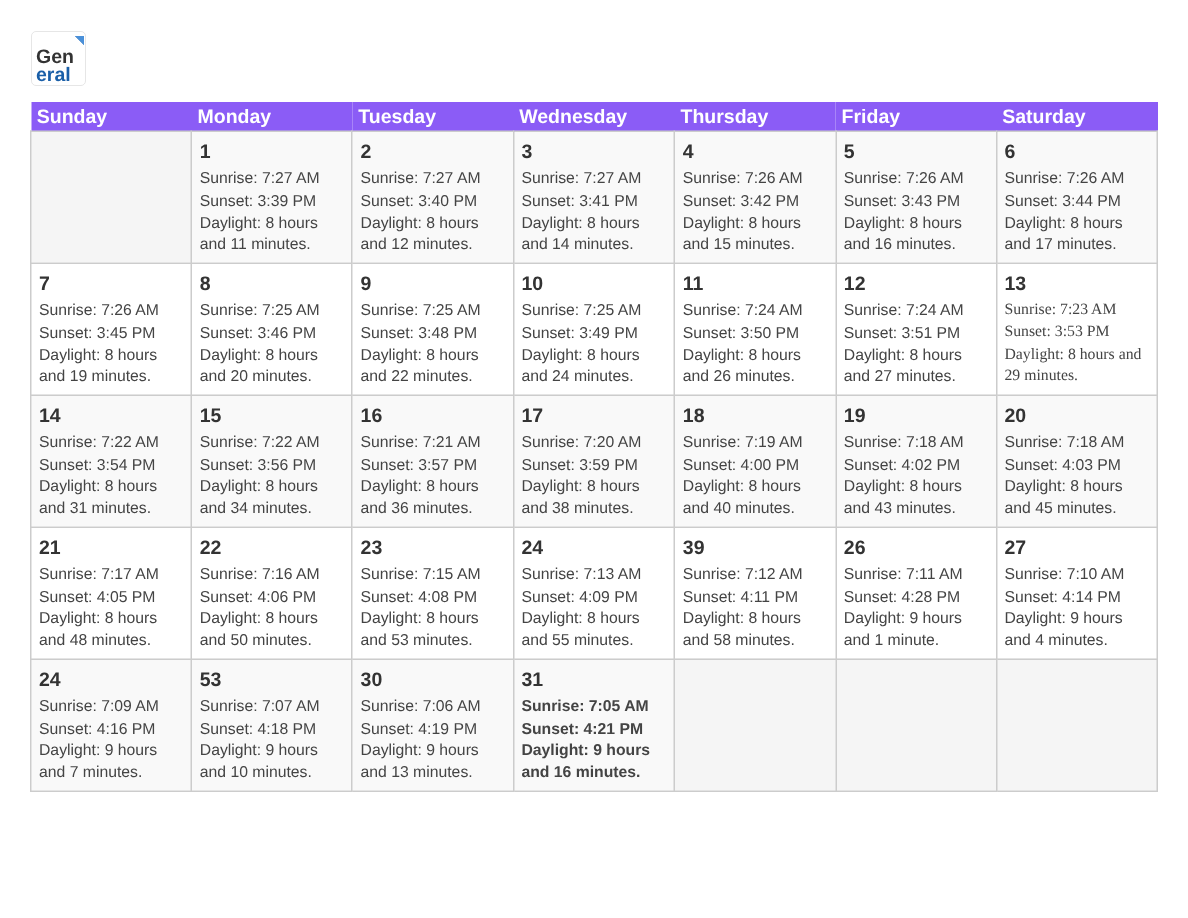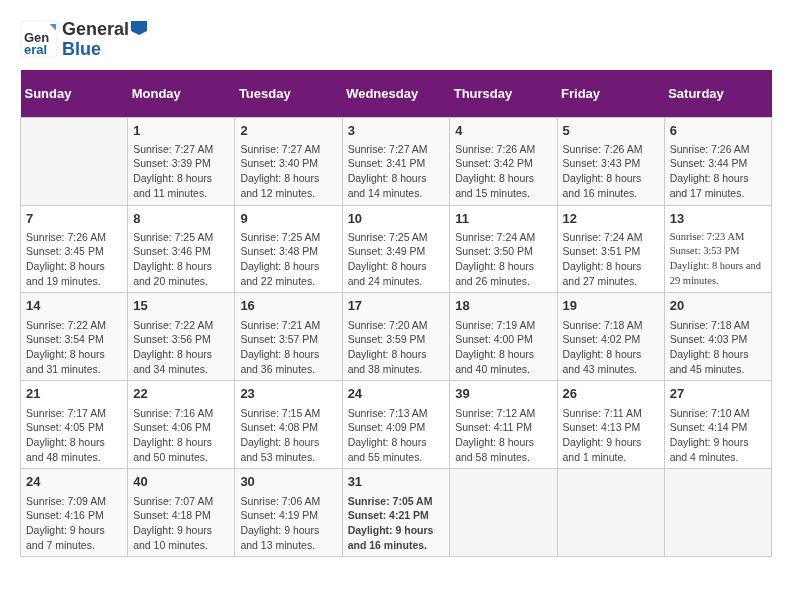--- a/index.html
+++ b/index.html
@@ -31,23 +31,23 @@
     .subtitle {
       font-size: 15px;
       color: #555;
     }
     table {
       width: 100%;
       border-collapse: collapse;
       font-size: 11px;
     }
     thead tr th {
-      background-color: #701a75;
+      background-color: #8b5cf6;
       color: #fff;
-      padding: 16px 4px;
+      padding: 2px 4px;
       text-align: left;
       font-size: 13px;
       font-weight: bold;
     }
     tbody tr td {
       vertical-align: top;
       border: 1px solid #ccc;
       padding: 4px 5px;
       width: 108px;
       min-height: 80px;
@@ -80,26 +80,20 @@
 <div class="header">
   <div class="logo">
   <div style="display:flex;align-items:flex-start;">
     <svg width="38" height="38" viewBox="0 0 38 38">
       <rect x="1" y="1" width="36" height="36" rx="3" fill="white" stroke="#ddd" stroke-width="0.5"></rect>
       <text x="4" y="22" font-size="13" font-weight="bold" fill="#333" font-family="Arial">Gen</text>
       <text x="4" y="34" font-size="13" font-weight="bold" fill="#1a5fa8" font-family="Arial">eral</text>
       <polygon points="30,4 36,10 36,4" fill="#1a5fa8"></polygon>
       <polygon points="30,4 36,4 36,10" fill="#4a90d9"></polygon>
     </svg>
-    <div style="margin-left:4px;line-height:1.1;">
-      <div style="font-size:18px;font-weight:bold;color:#333;">General<span style="display:inline-block;margin-left:2px;"><svg width="16" height="14" viewBox="0 0 16 14">
-                <polygon points="0,0 16,0 16,10 8,14 0,10" fill="#1a5fa8"></polygon>
-              </svg></span></div>
-      <div style="font-size:18px;font-weight:bold;color:#1a5fa8;margin-top:0px;">Blue</div>
-    </div>
   </div>
 </div>
   <div class="title-block">
     <div class="month-title"></div>
     <div class="subtitle"></div>
   </div>
 </div>
 
 <table>
   <thead>
@@ -268,39 +262,39 @@
         </td>
         <td>
           <span class="day-num">39</span>
           <div class="day-info" style="white-space: pre-line;">Sunrise: 7:12 AM
 Sunset: 4:11 PM
 Daylight: 8 hours and 58 minutes.</div>
         </td>
         <td>
           <span class="day-num">26</span>
           <div class="day-info" style="white-space: pre-line;">Sunrise: 7:11 AM
-Sunset: 4:13 PM
+Sunset: 4:28 PM
 Daylight: 9 hours and 1 minute.</div>
         </td>
         <td>
           <span class="day-num">27</span>
           <div class="day-info" style="white-space: pre-line;">Sunrise: 7:10 AM
 Sunset: 4:14 PM
 Daylight: 9 hours and 4 minutes.</div>
         </td>
       </tr>
       <tr>
         <td>
           <span class="day-num">24</span>
           <div class="day-info" style="white-space: pre-line;">Sunrise: 7:09 AM
 Sunset: 4:16 PM
 Daylight: 9 hours and 7 minutes.</div>
         </td>
         <td>
-          <span class="day-num">40</span>
+          <span class="day-num">53</span>
           <div class="day-info" style="white-space: pre-line;">Sunrise: 7:07 AM
 Sunset: 4:18 PM
 Daylight: 9 hours and 10 minutes.</div>
         </td>
         <td>
           <span class="day-num">30</span>
           <div class="day-info" style="white-space: pre-line;">Sunrise: 7:06 AM
 Sunset: 4:19 PM
 Daylight: 9 hours and 13 minutes.</div>
         </td>

